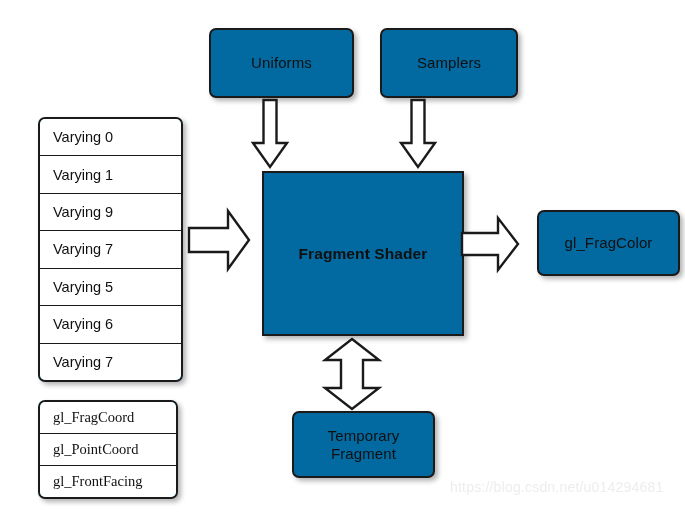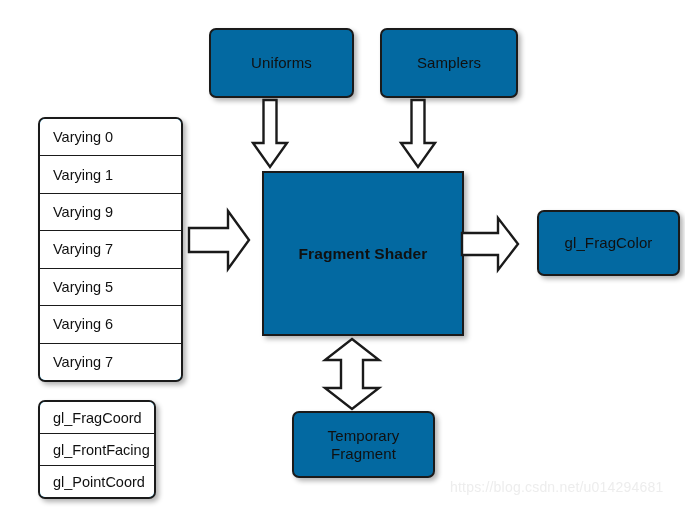--- a/index.html
+++ b/index.html
@@ -141,29 +141,29 @@
         <span>Varying 5</span>
       </div>
     <div class="row">
         <span>Varying 6</span>
       </div>
     <div class="row">
         <span>Varying 7</span>
       </div>
   </div>
 
-  <div class="stack" style="left:38px; top:400px; width:118px; height:99px;">
+  <div class="stack" style="left:38px; top:400px; width:140px; height:99px;font-family:Liberation Serif, serif;">
     <div class="row">
         <span>gl_FragCoord</span>
       </div>
     <div class="row">
+        <span>gl_PointCoord</span>
+      </div>
+    <div class="row">
         <span>gl_FrontFacing</span>
-      </div>
-    <div class="row">
-        <span>gl_PointCoord</span>
       </div>
   </div>
 
   <div class="arrow" style="left:188px; top:209px; width:62px; height:62px;">
     <svg width="62" height="62" viewBox="0 0 62 62">
       <polygon class="shape" points="1,19 40,19 40,2 61,31 40,60 40,43 1,43"></polygon>
     </svg>
   </div>
 
   <div class="box square bold" style="left:250px; top:171px; width:202px; height:165px;">

